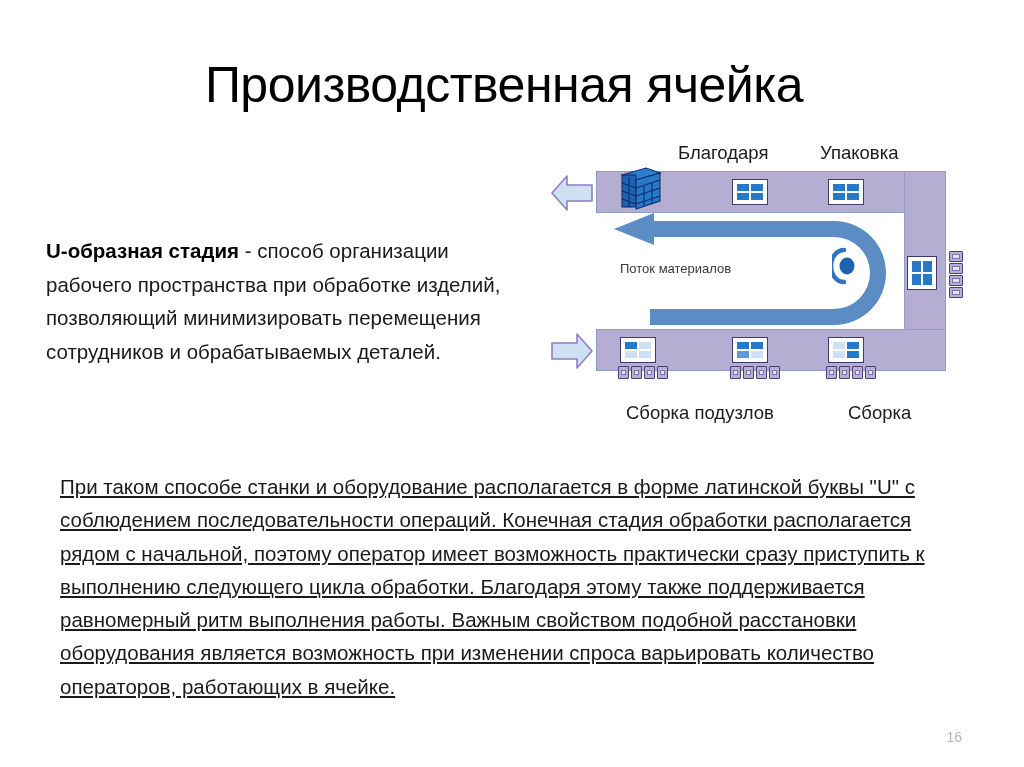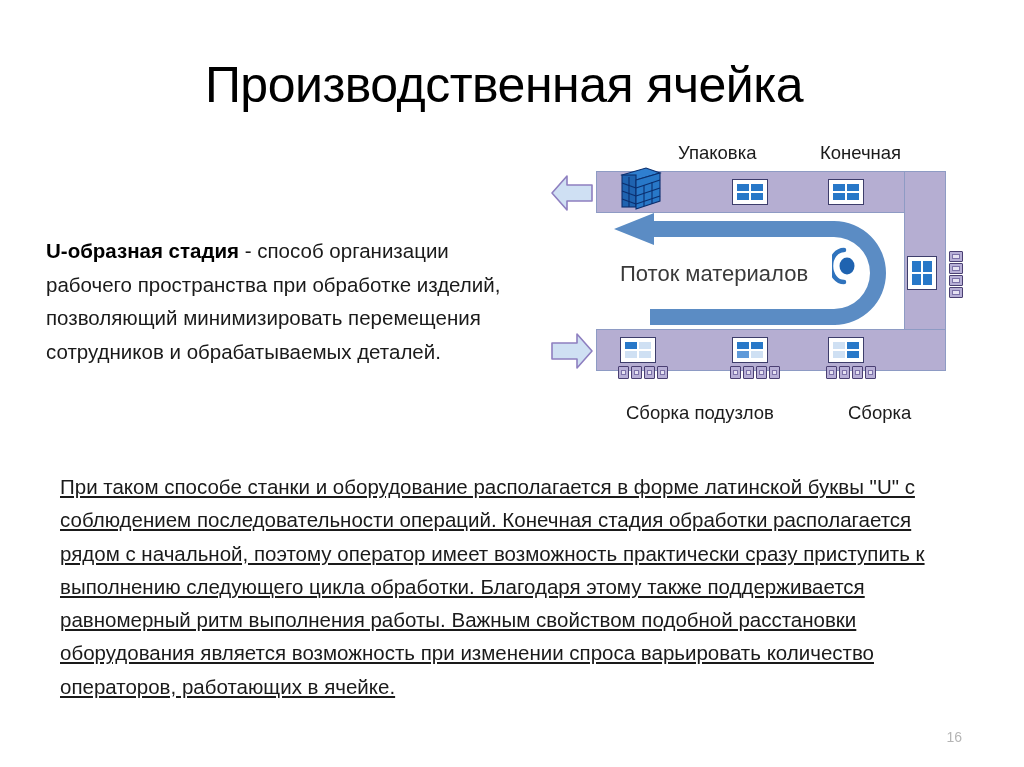--- a/index.html
+++ b/index.html
@@ -176,21 +176,21 @@
     font-size: 18.5px;
     color: #1b1b1b;
     white-space: nowrap;
   }
   #label-packaging { left: 130px; top: 4px; }
   #label-control   { left: 272px; top: 4px; }
   #label-subassy   { left: 78px;  top: 264px; }
   #label-assembly  { left: 300px; top: 264px; }
   #label-flow {
     left: 72px; top: 123px;
-    font-size: 22px;
+    font-size: 13px;
     color: #3a3a3a;
   }
 </style>
 </head>
 <body>
 
 <div id="slide-title">Производственная ячейка</div>
 
 <div id="definition-block">
   <span class="term">U-образная стадия</span><span> - способ организации рабочего пространства при обработке изделий, позволяющий минимизировать перемещения сотрудников и обрабатываемых деталей.</span>
@@ -313,22 +313,22 @@
              Z" fill="#5b8cc4"></path>
     <polygon points="48,0 48,32 8,16" fill="#5b8cc4"></polygon>
     <rect x="44" y="96" width="186" height="16" fill="#5b8cc4"></rect>
   </svg>
 
   <svg class="dg" id="operator-icon" viewBox="0 0 26 40">
     <ellipse cx="15" cy="20" rx="7.5" ry="8.5" fill="#1f63b0"></ellipse>
     <path d="M 12 4 A 13 16 0 0 0 12 36" fill="none" stroke="#2f73bd" stroke-width="4.5" stroke-linecap="round"></path>
   </svg>
 
-  <div class="dg-label" id="label-packaging">Упаковка</div>
-  <div class="dg-label" id="label-control">Конечная</div>
+  <div class="dg-label" id="label-packaging">Благодаря</div>
+  <div class="dg-label" id="label-control">Упаковка</div>
   <div class="dg-label" id="label-subassy">Сборка подузлов</div>
   <div class="dg-label" id="label-assembly">Сборка</div>
   <div class="dg-label" id="label-flow">Поток материалов</div>
 </div>
 
 <div id="body-paragraph">При таком способе станки и оборудование располагается в форме латинской буквы "U" с соблюдением последовательности операций. Конечная стадия обработки располагается рядом с начальной, поэтому оператор имеет возможность практически сразу приступить к выполнению следующего цикла обработки. Благодаря этому также поддерживается равномерный ритм выполнения работы. Важным свойством подобной расстановки оборудования является возможность при изменении спроса варьировать количество операторов, работающих в ячейке.</div>
 
 <div id="page-number">16</div>
 
 </body></html>

